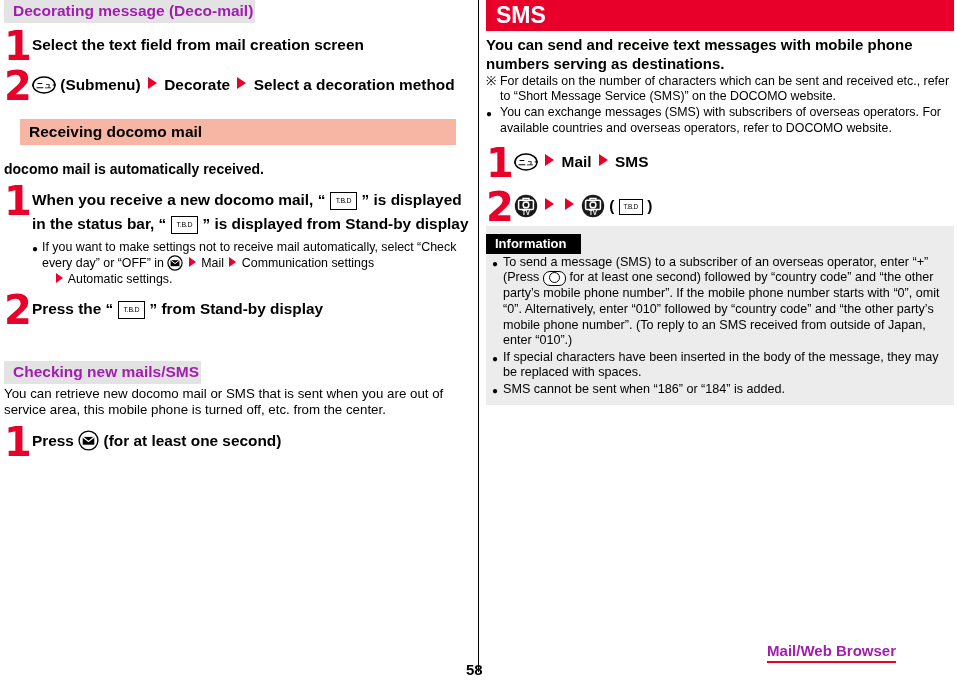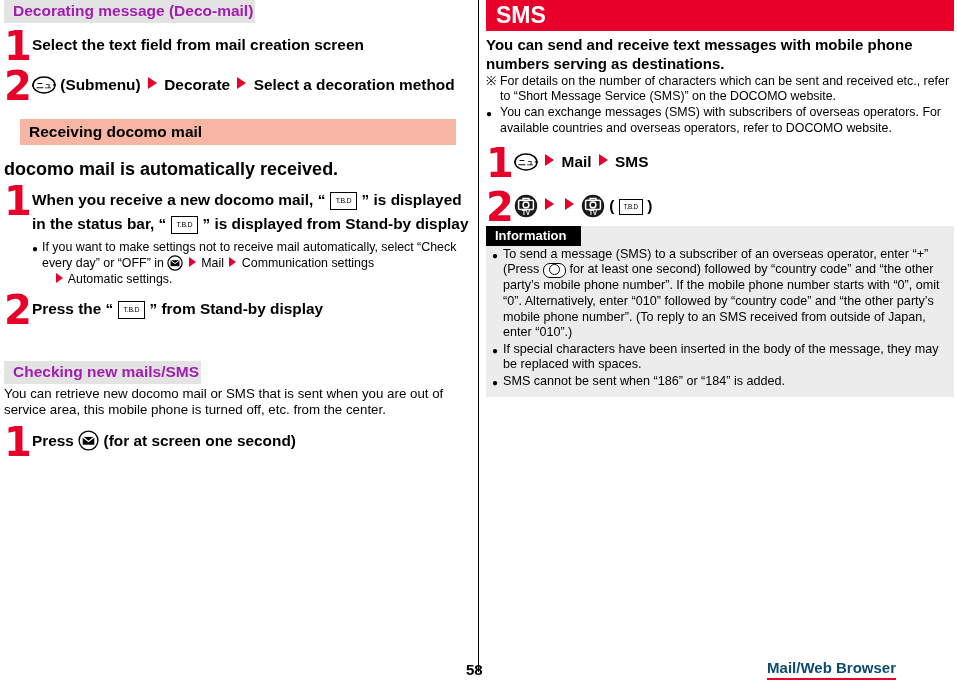--- a/index.html
+++ b/index.html
@@ -74,21 +74,21 @@
     margin: 0;
   }
 
   
   .lead {
     font-size: 13.3px;
     line-height: 16.2px;
     margin: 2px 0 0 0;
   }
   .lead-bold {
-    font-size: 18px;
+    font-size: 14px;
     line-height: 17px;
     font-weight: bold;
     margin: 3px 0 0 0;
   }
   .lead-bold-lg {
     font-size: 15px;
     line-height: 19px;
     font-weight: bold;
     margin: 4px 0 0 0;
   }
@@ -209,21 +209,21 @@
     height: 9px;
     border: 1.6px solid #000000;
     border-radius: 50%;
     vertical-align: -1px;
   }
 
   
   .info-box {
     background: #ececec;
     margin-top: 8px;
-    padding: 0 0 7px 0;
+    padding: 8px 0 7px 0;
   }
   .info-title {
     display: inline-block;
     background: #000000;
     color: #ffffff;
     font-weight: bold;
     font-size: 13px;
     line-height: 17px;
     padding: 1px 14px 2px 9px;
   }
@@ -253,24 +253,24 @@
     position: absolute;
     left: 466px;
     bottom: 2px;
     font-size: 15px;
     font-weight: bold;
     color: #000000;
   }
   .footer-title {
     position: absolute;
     right: 6px;
-    bottom: 0px;
+    bottom: 17px;
     font-size: 15px;
     font-weight: bold;
-    color: #0c4a6e;
+    color: #a21caf;
     padding-bottom: 2px;
     border-bottom: 2px solid #e8002a;
   }
 </style>
 </head>
 <body>
 
 <div class="page">
 
   <div class="column-divider"></div>
@@ -360,21 +360,21 @@
         <span class="step-num">1</span>
         <div class="step-body">
           <span>Press</span>
           <span class="ico" style="vertical-align:-5px;">
             <svg width="21" height="21" viewBox="0 0 21 21">
               <circle cx="10.5" cy="10.5" r="9.4" fill="none" stroke="#000" stroke-width="1.4"></circle>
               <rect x="4.7" y="6.9" width="11.6" height="7.8" fill="#000"></rect>
               <path d="M4.7 6.9 L10.5 11.4 L16.3 6.9" fill="none" stroke="#fff" stroke-width="1.3"></path>
             </svg>
           </span>
-          <span>(for at screen one second)</span>
+          <span>(for at least one second)</span>
         </div>
       </div>
     </div>
 
   </div>
 
   <div class="col col-right">
 
     <div>
       <div class="hdr-red">SMS</div>

